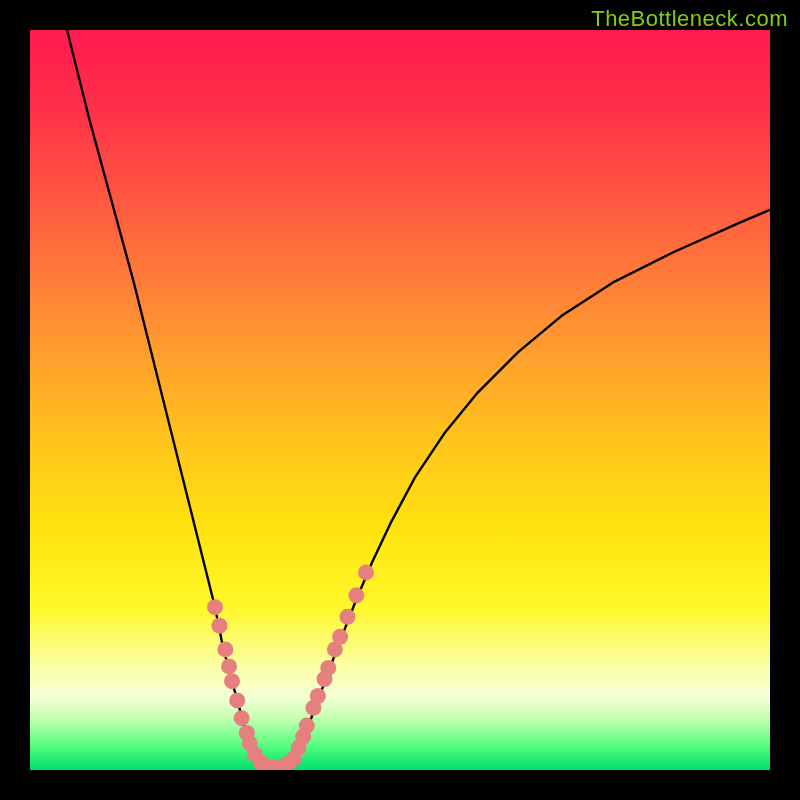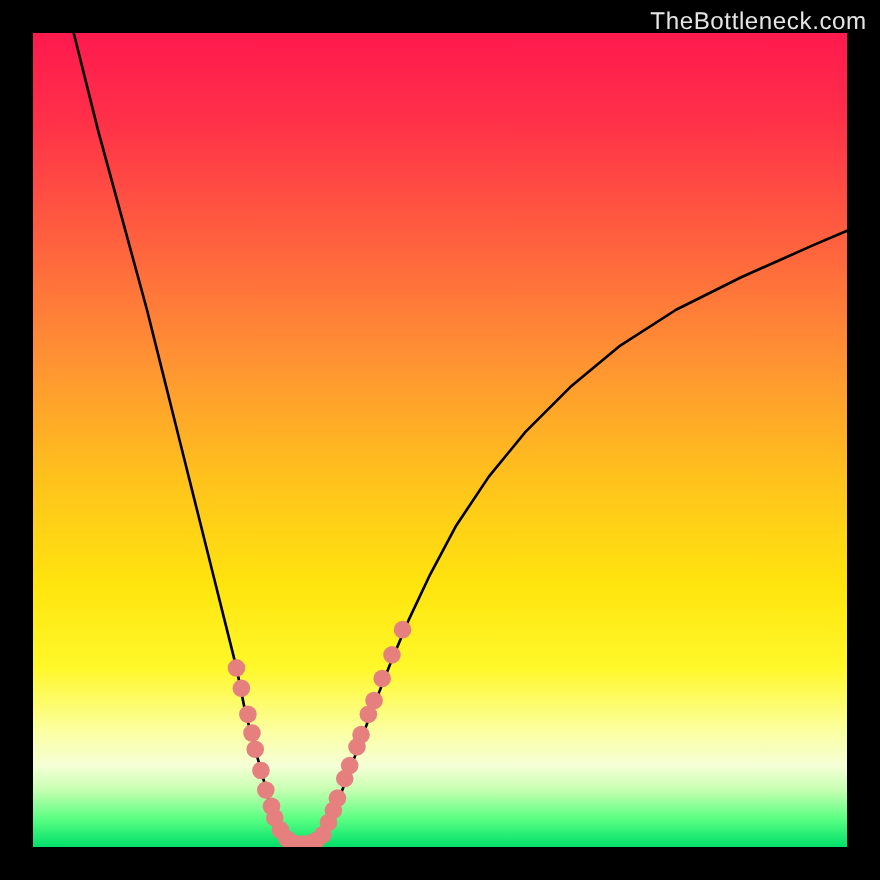--- a/index.html
+++ b/index.html
@@ -38,21 +38,21 @@
     position: absolute;
     left: 0;
     top: 0;
     width: 100%;
     height: 100%;
   }
   .watermark {
     position: absolute;
     top: 6px;
     right: 12px;
-    color: #e5e5e5;
+    color: #84cc16;
     font-size: 22px;
     font-weight: 400;
     letter-spacing: 0.5px;
   }
 </style>
 </head>
 <body>
 
 <div class="frame">
 

